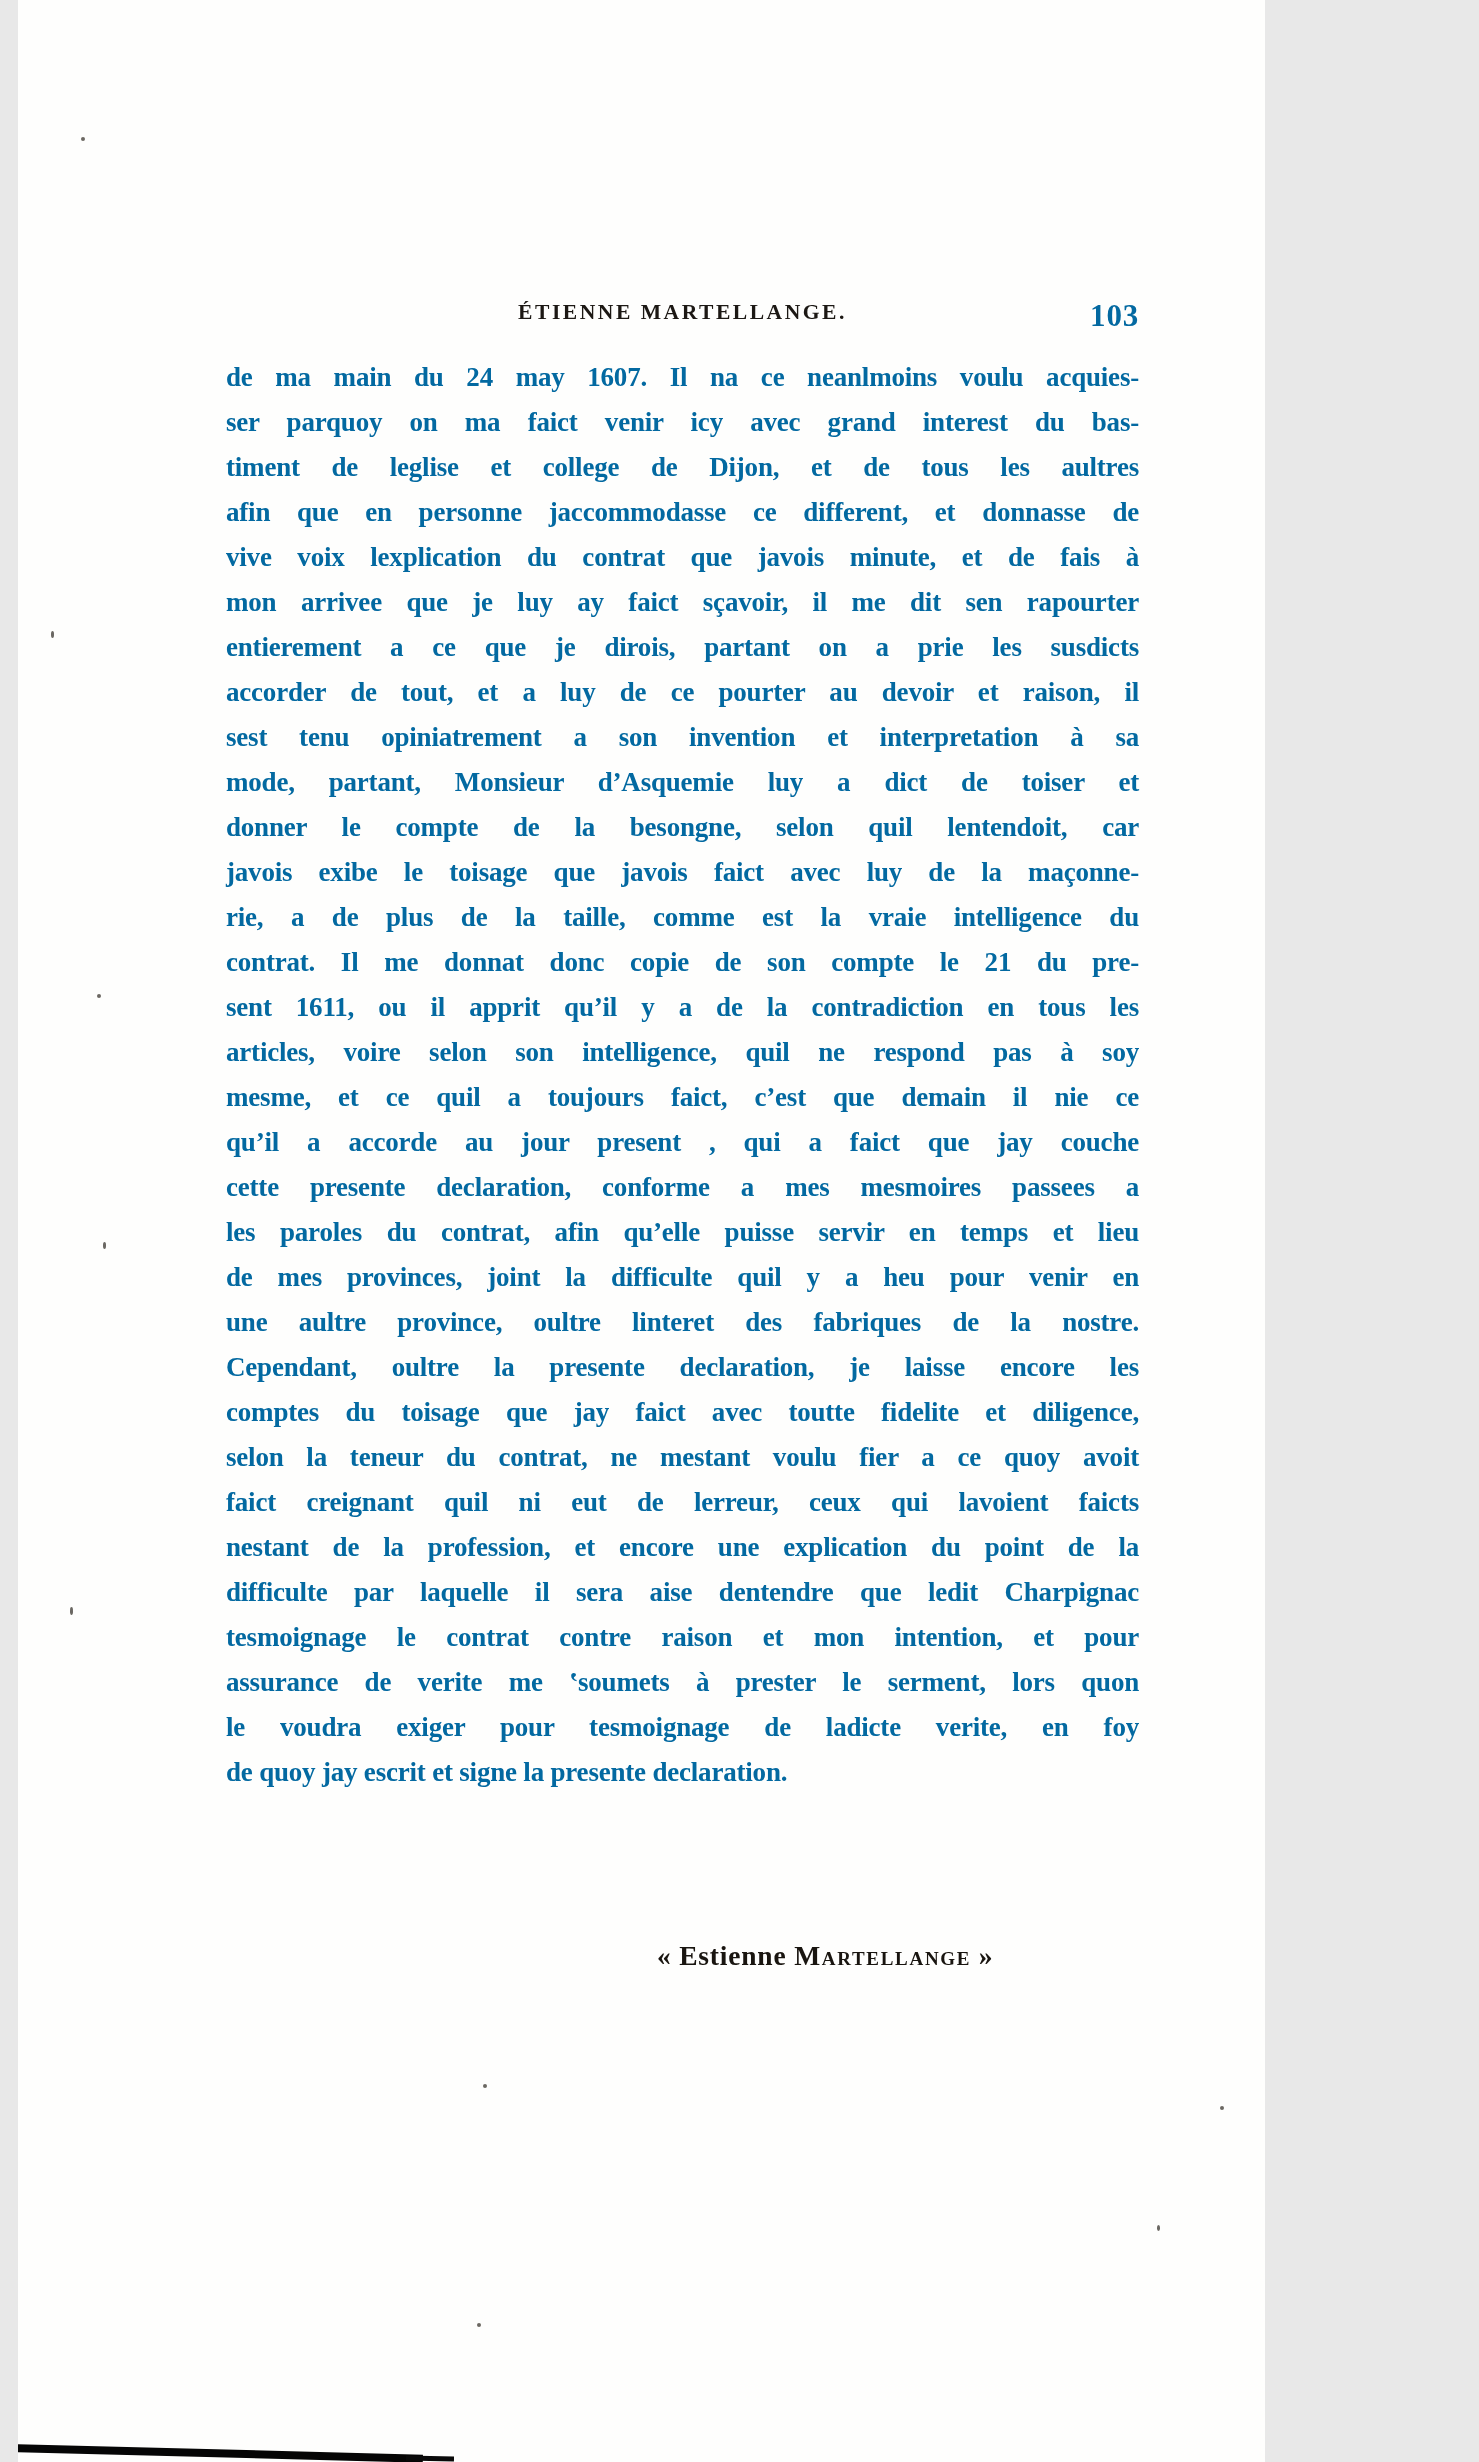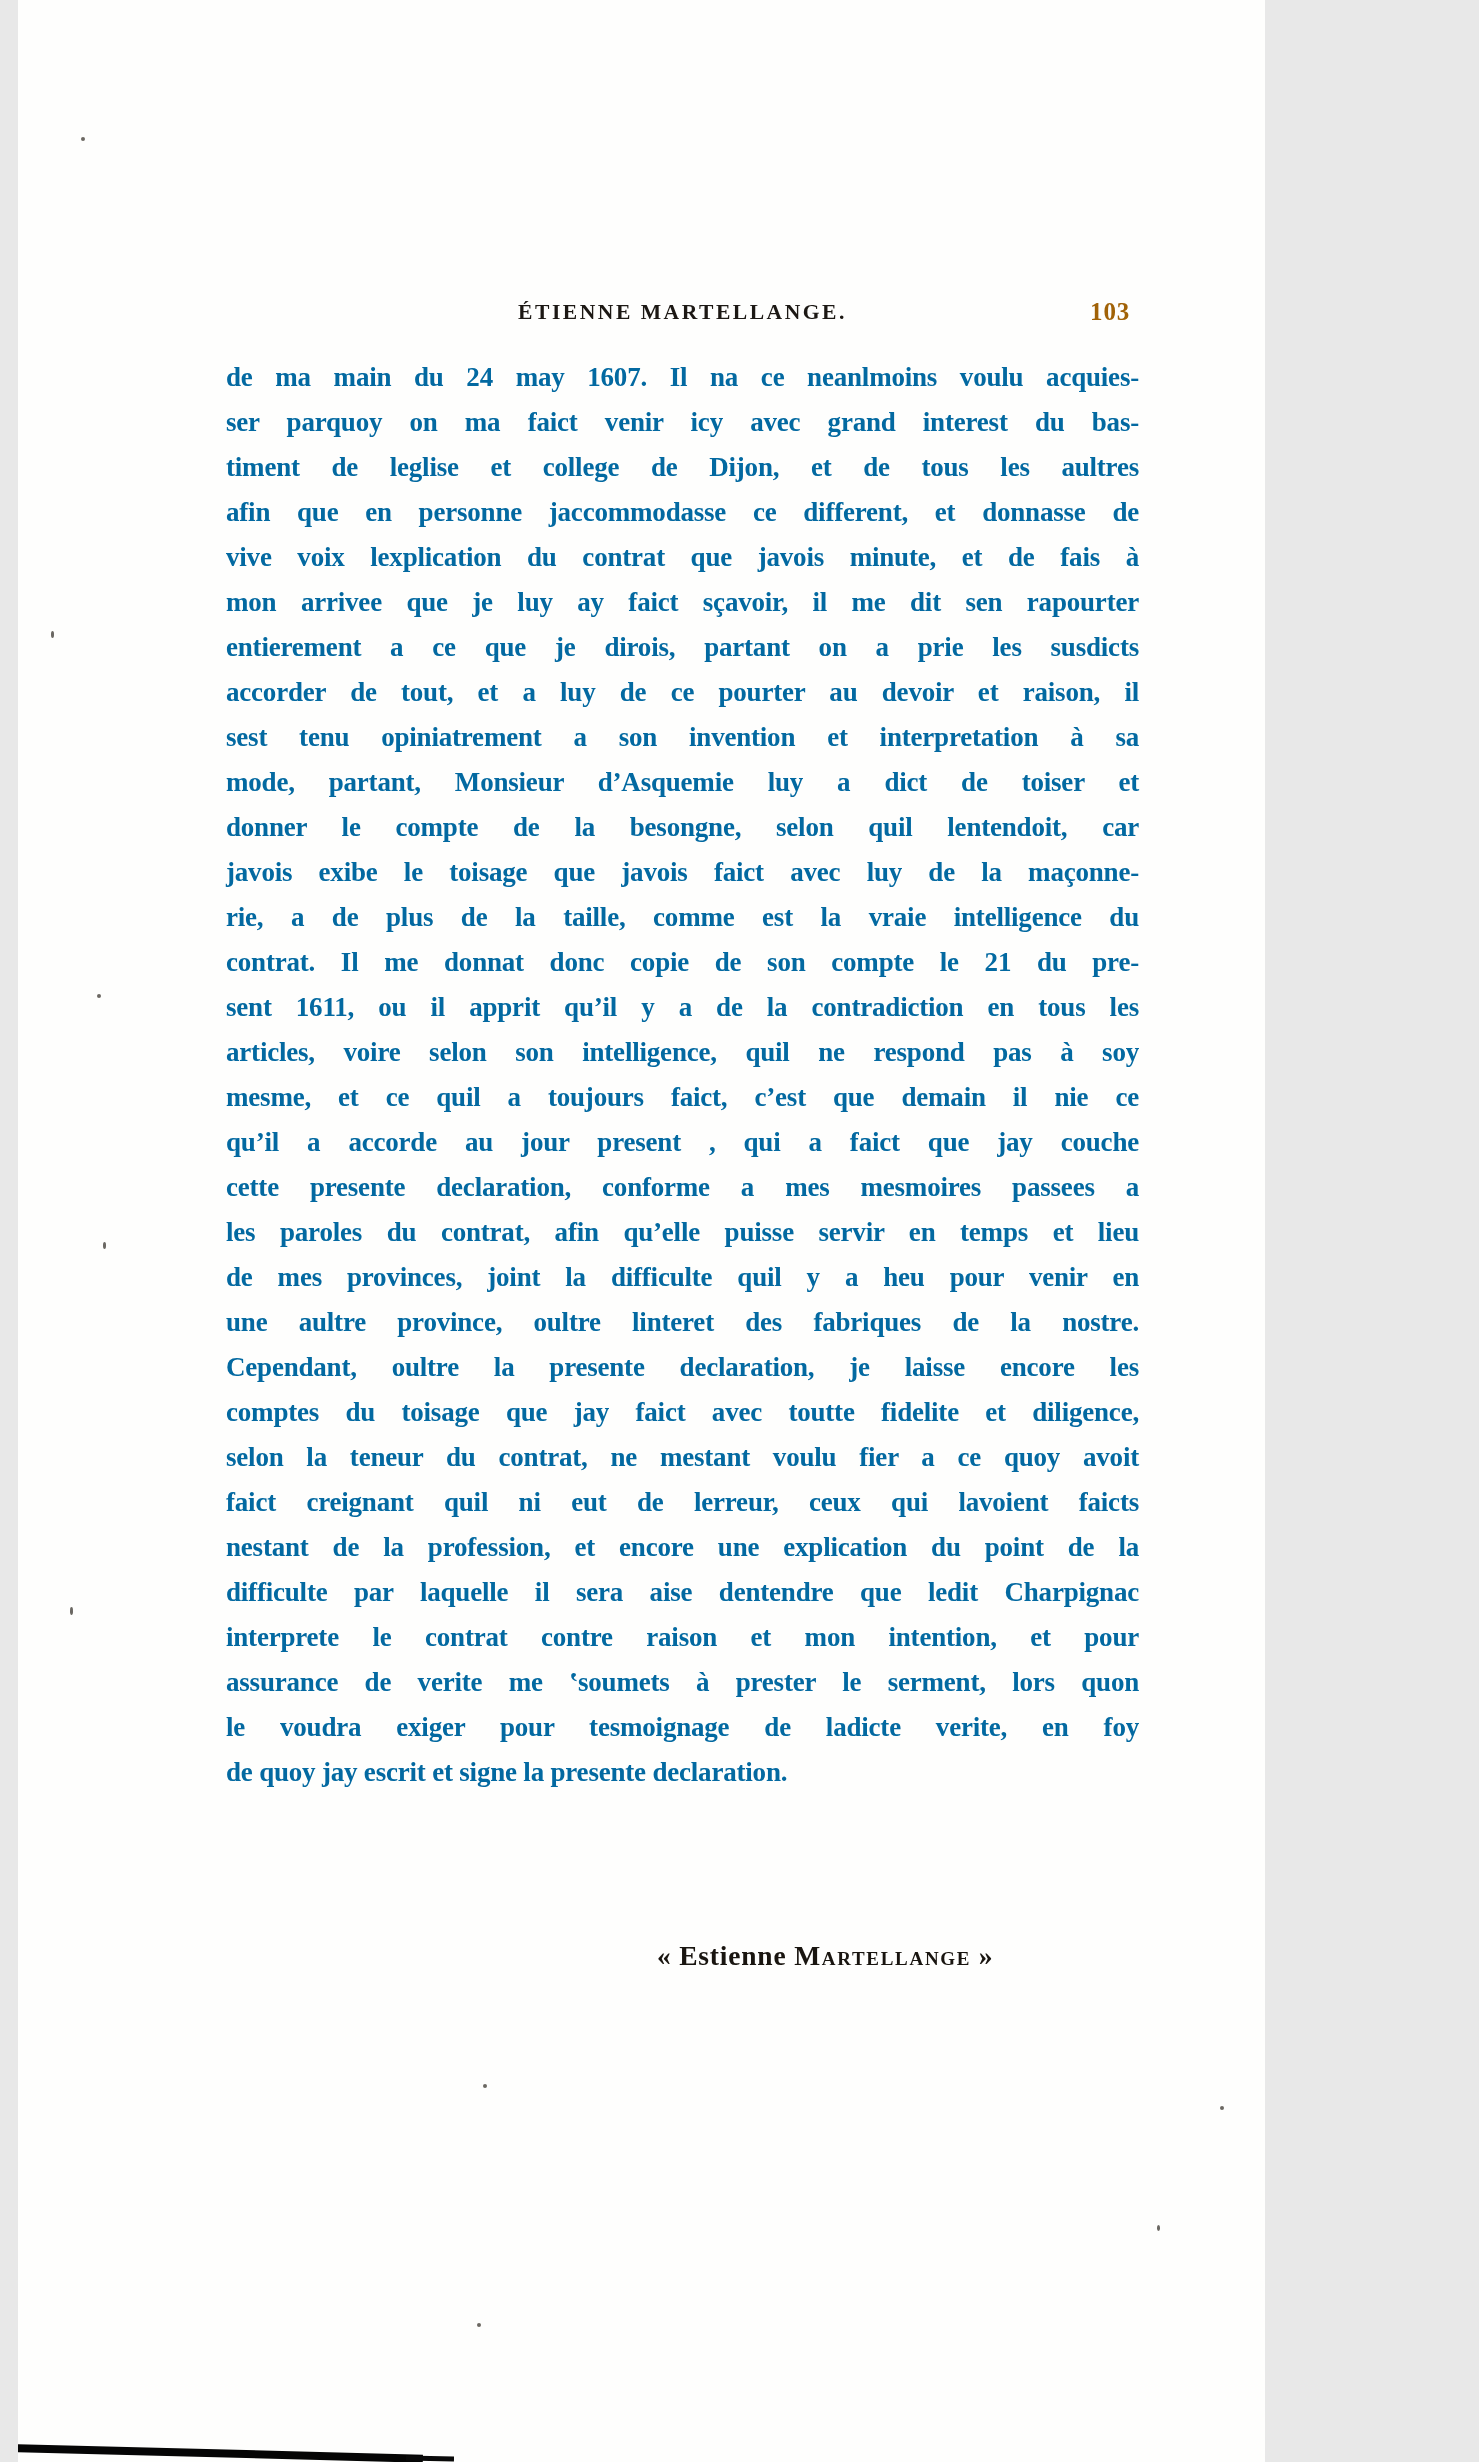--- a/index.html
+++ b/index.html
@@ -12,22 +12,22 @@
     font-family:Liberation Serif, serif;
     color:#181410;
     margin-left:18px;
   }
   .header { position:absolute; left:208px; top:300px; width:913px; height:33px; }
   .running-title {
     position:absolute; left:0; right:0; text-align:center;
     font-size:21.6px; font-weight:700; letter-spacing:2.5px; color:#1c1814;
   }
   .page-number {
-    position:absolute; right:9px; top:-1.7px;
-    font-size:25px; font-weight:700; color:#a16207; letter-spacing:0.8px;
+    position:absolute; right:0; top:-1.7px;
+    font-size:31px; font-weight:700; color:#0369a1; letter-spacing:0.8px;
   }
   .body {
     position:absolute; left:208px; top:355px; width:913px;
   }
   .line {
     height:45px; line-height:45px;
     font-size:27px; font-weight:700; letter-spacing:-0.2px;
     text-align:justify; text-align-last:justify; text-justify:inter-word;
     white-space:nowrap; overflow:visible;
     color:#0369a1;
@@ -86,21 +86,21 @@
       <div class="line">cette presente declaration, conforme a mes mesmoires passees a</div>
       <div class="line">les paroles du contrat, afin qu’elle puisse servir en temps et lieu</div>
       <div class="line">de mes provinces, joint la difficulte quil y a heu pour venir en</div>
       <div class="line">une aultre province, oultre linteret des fabriques de la nostre.</div>
       <div class="line">Cependant, oultre la presente declaration, je laisse encore les</div>
       <div class="line">comptes du toisage que jay faict avec toutte fidelite et diligence,</div>
       <div class="line">selon la teneur du contrat, ne mestant voulu fier a ce quoy avoit</div>
       <div class="line">faict creignant quil ni eut de lerreur, ceux qui lavoient faicts</div>
       <div class="line">nestant de la profession, et encore une explication du point de la</div>
       <div class="line">difficulte par laquelle il sera aise dentendre que ledit Charpignac</div>
-      <div class="line">interprete le contrat contre raison et mon intention, et pour</div>
+      <div class="line">tesmoignage le contrat contre raison et mon intention, et pour</div>
       <div class="line">assurance de verite me ‛soumets à prester le serment, lors quon</div>
       <div class="line">le voudra exiger pour tesmoignage de ladicte verite, en foy</div>
       <div class="line last-line">de quoy jay escrit et signe la presente declaration.</div>
     </div>
 
   <div class="signature"><span>« Estienne </span><span class="smallcaps">Martellange</span><span> »</span></div>
 
   <div class="bar-artifact"></div>
   <div class="bar-dash"></div>
   <div class="corner-curve"></div>

